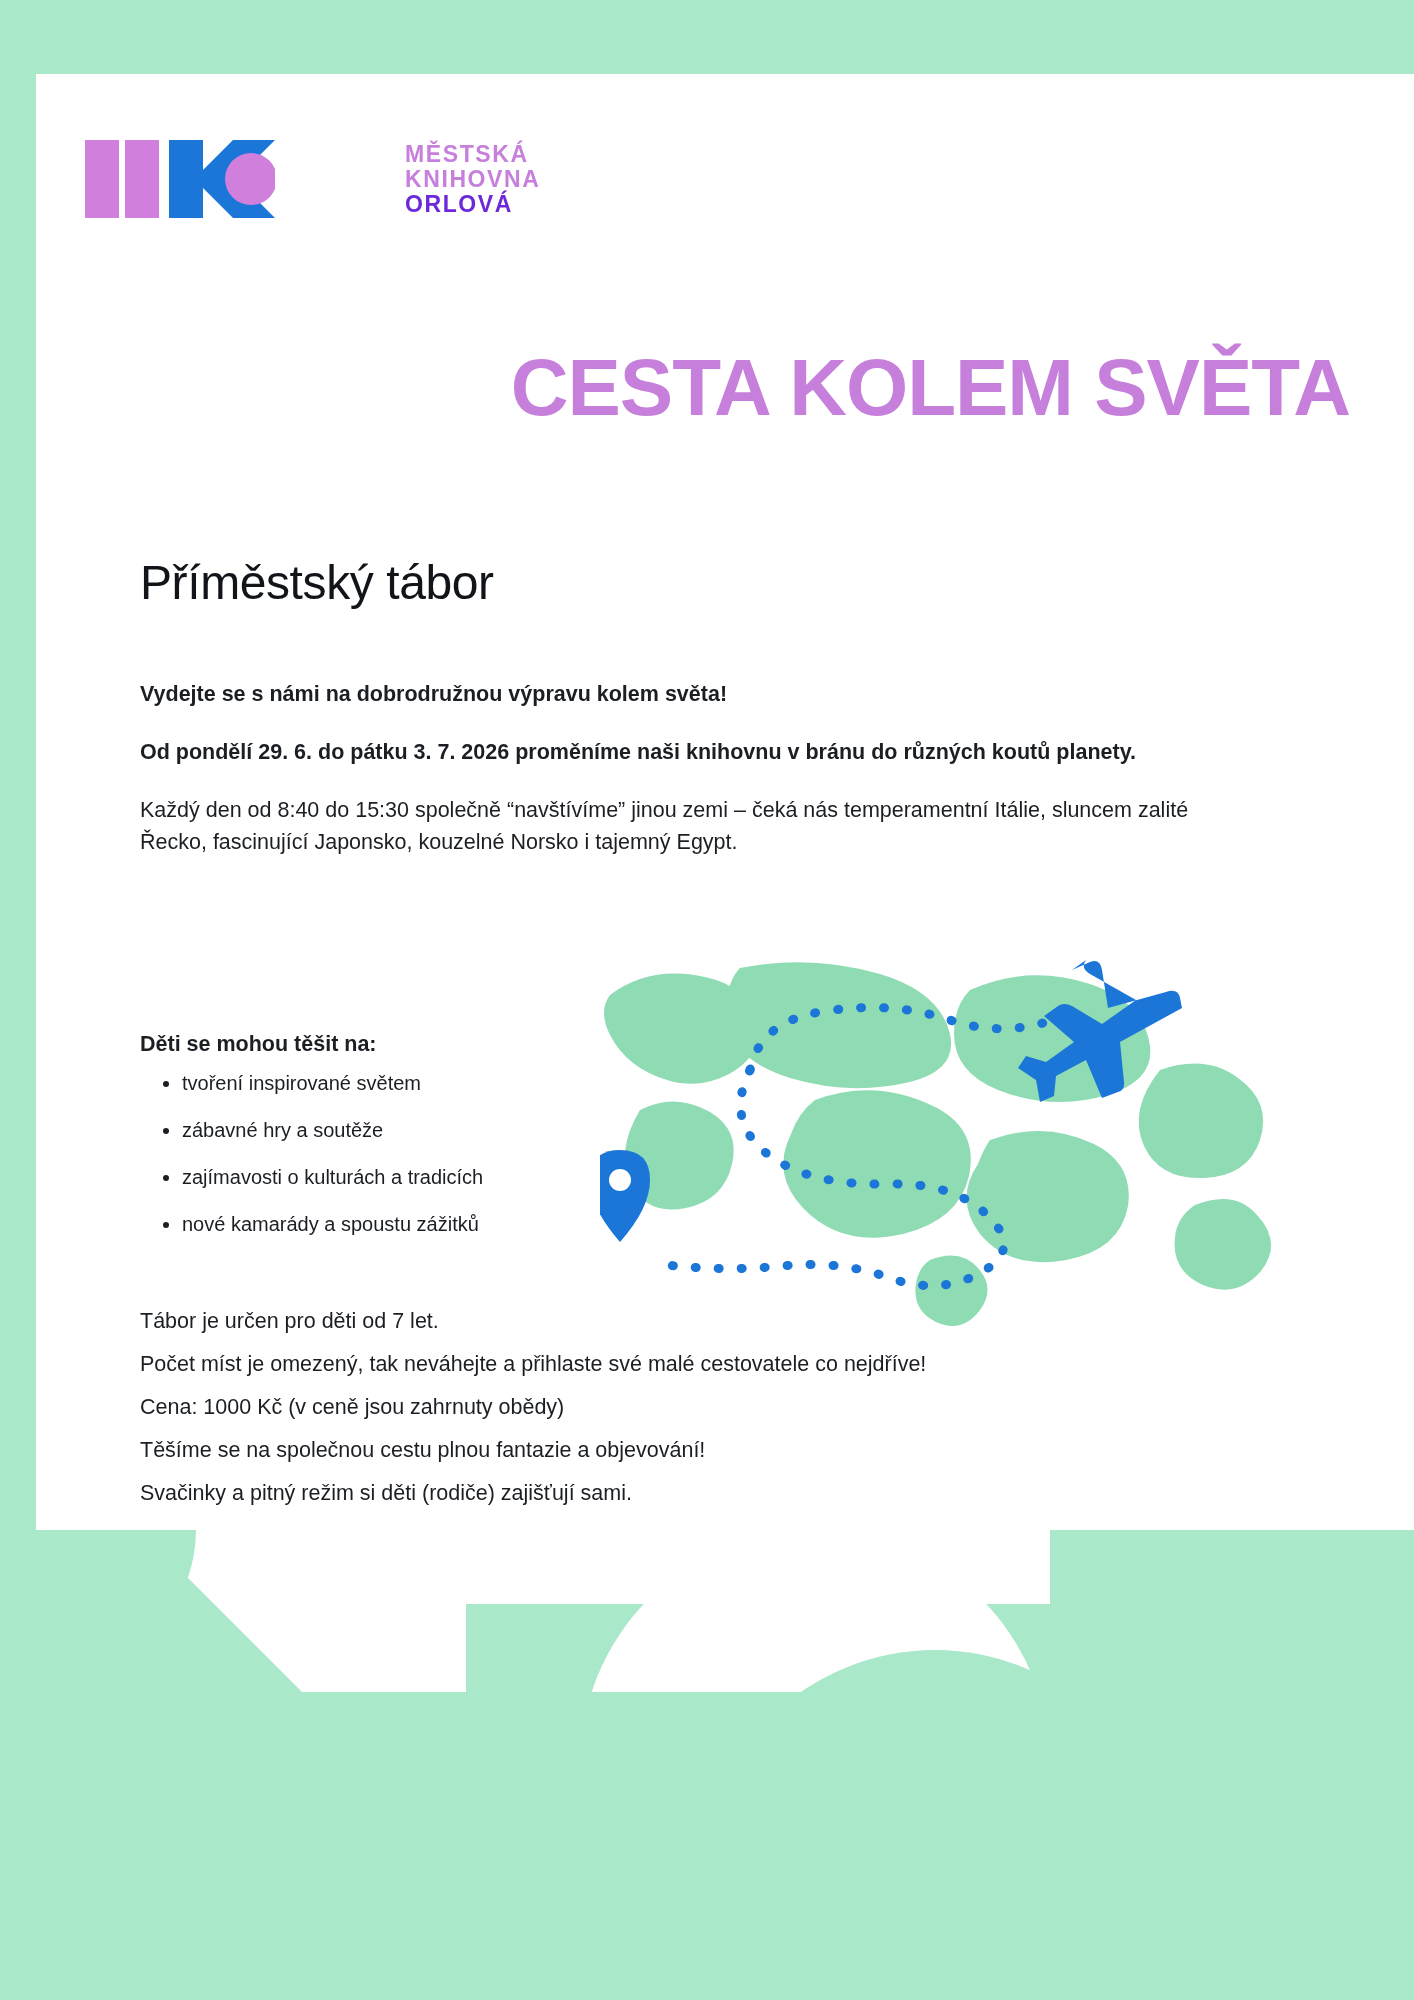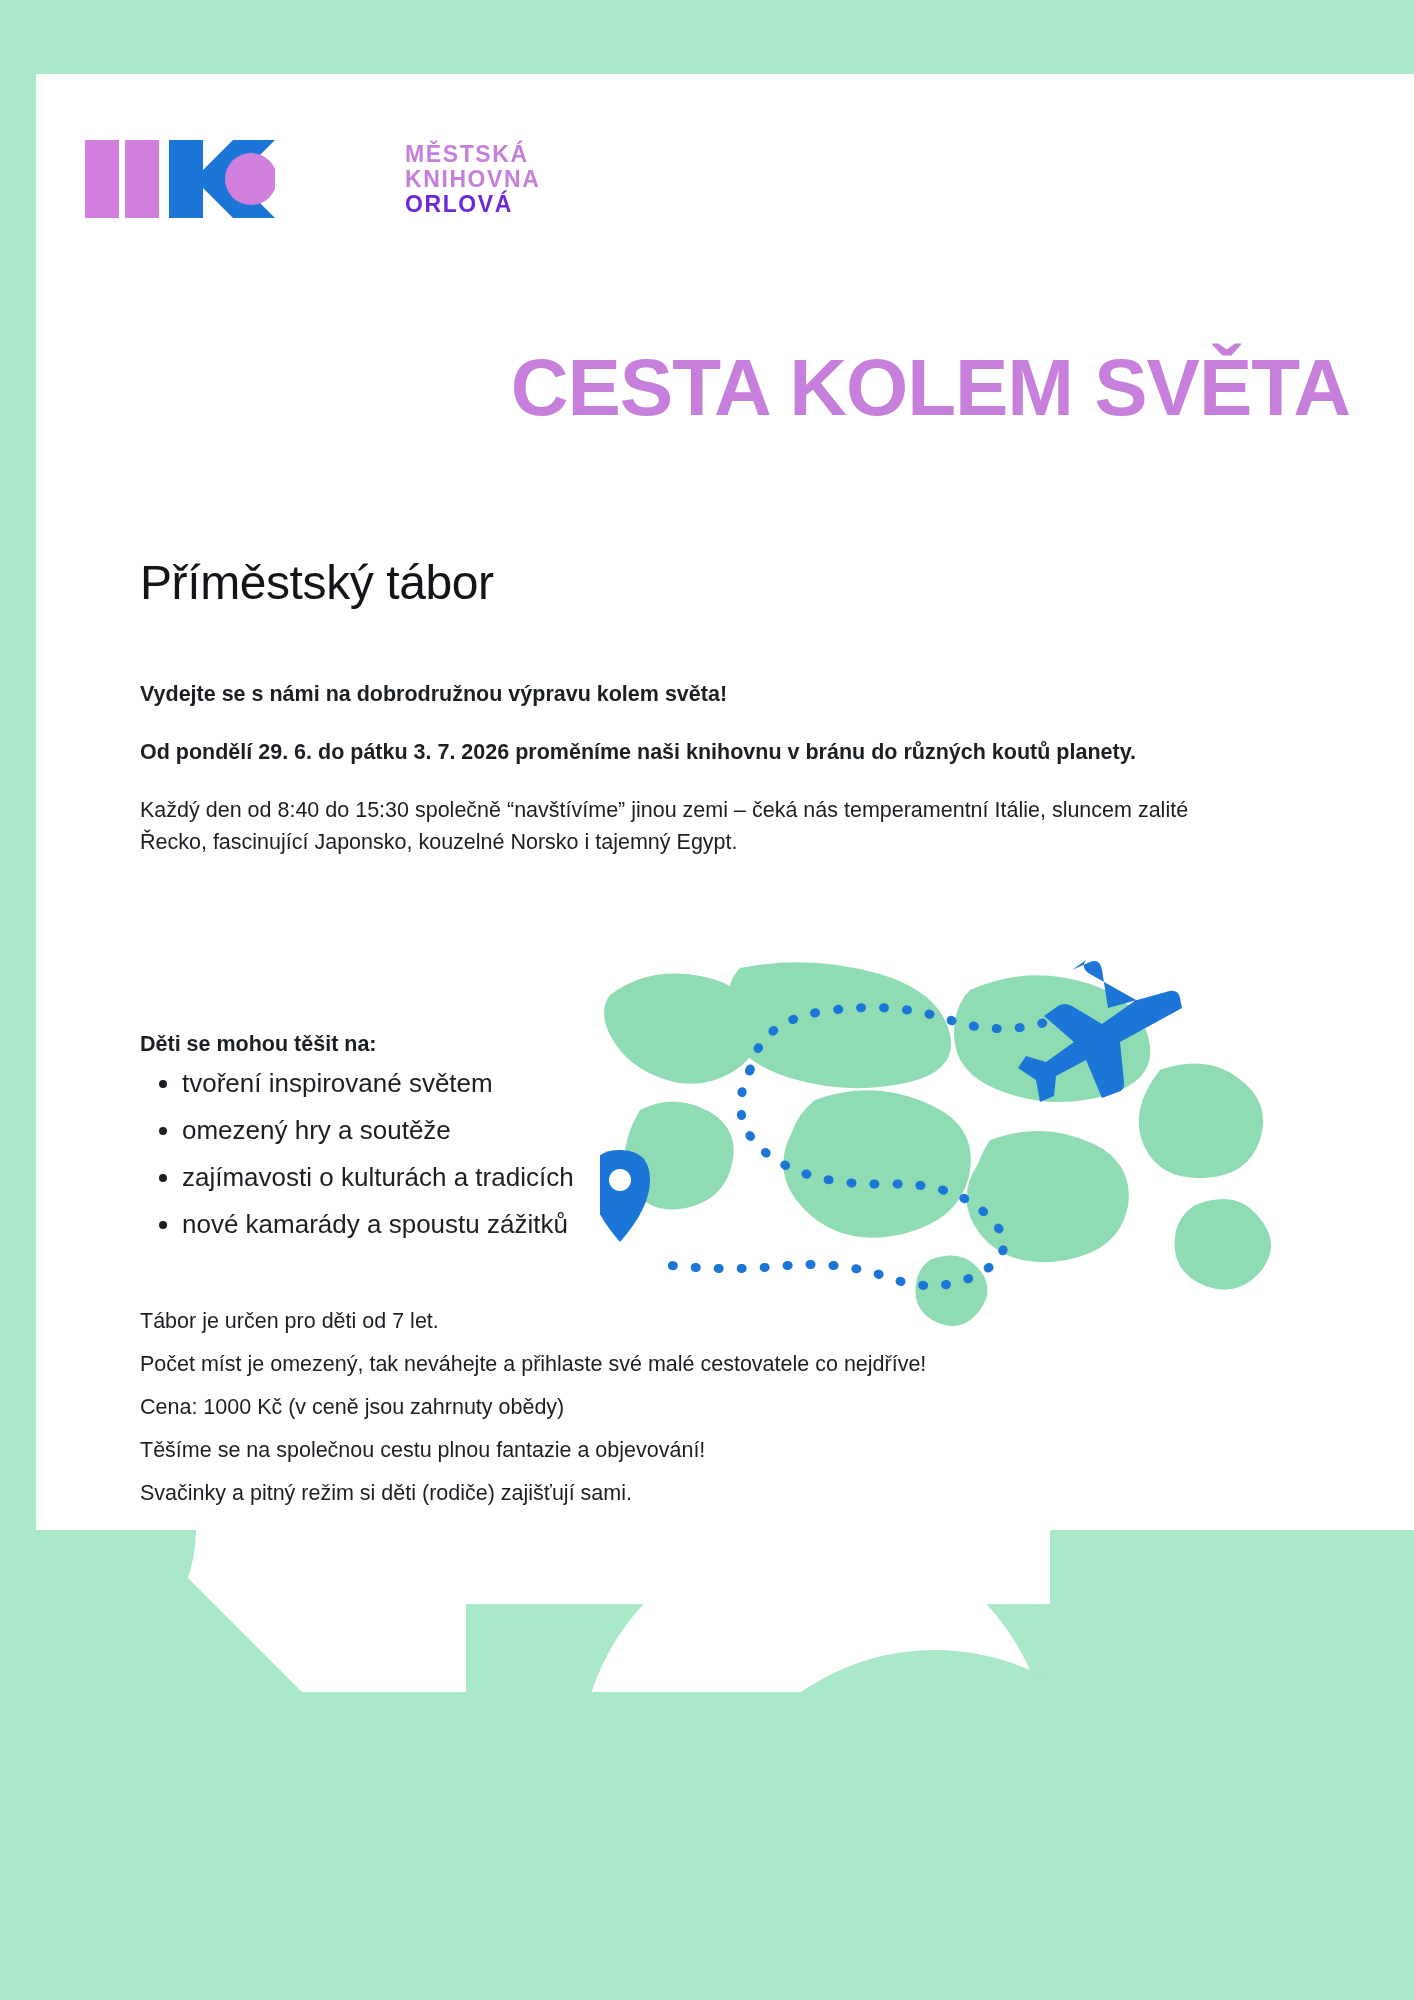--- a/index.html
+++ b/index.html
@@ -168,21 +168,21 @@
     font-weight: bold;
     color: #1b1f24;
   }
   .kids-list {
     position: absolute;
     left: 140px;
     top: 1060px;
     margin: 0;
     padding-left: 42px;
     color: #1b1f24;
-    font-size: 26px;
+    font-size: 20px;
     line-height: 47px;
     list-style: disc;
   }
 
   .footer-lines {
     position: absolute;
     left: 140px;
     top: 1300px;
     width: 1150px;
     color: #1b1f24;
@@ -262,21 +262,21 @@
 
   <div class="body-text">
     <p class="bold">Vydejte se s námi na dobrodružnou výpravu kolem světa!</p>
     <p class="bold para-narrow">Od pondělí 29. 6. do pátku 3. 7. 2026 proměníme naši knihovnu v bránu do různých koutů planety.</p>
     <p>Každý den od 8:40 do 15:30 společně “navštívíme” jinou zemi – čeká nás temperamentní Itálie, sluncem zalité Řecko, fascinující Japonsko, kouzelné Norsko i tajemný Egypt.</p>
   </div>
 
   <div class="kids-head">Děti se mohou těšit na:</div>
   <ul class="kids-list">
     <li>tvoření inspirované světem</li>
-    <li>omezený hry a soutěže</li>
+    <li>zábavné hry a soutěže</li>
     <li>zajímavosti o kulturách a tradicích</li>
     <li>nové kamarády a spoustu zážitků</li>
   </ul>
 
   <div class="footer-lines">
     <div>Tábor je určen pro děti od 7 let.</div>
     <div>Počet míst je omezený, tak neváhejte a přihlaste své malé cestovatele co nejdříve!</div>
     <div>Cena: 1000 Kč (v ceně jsou zahrnuty obědy)</div>
     <div>Těšíme se na společnou cestu plnou fantazie a objevování!</div>
     <div>Svačinky a pitný režim si děti (rodiče) zajišťují sami.</div>

